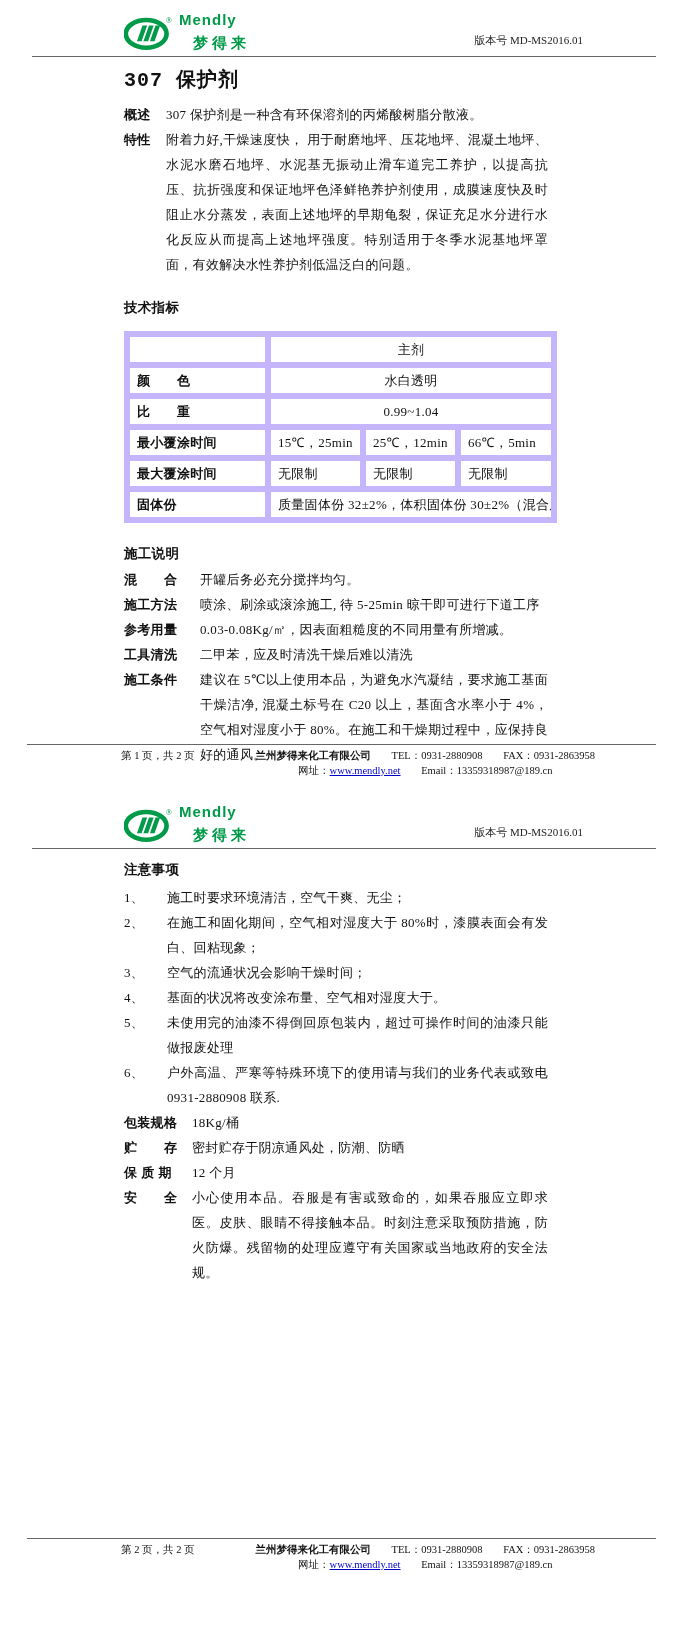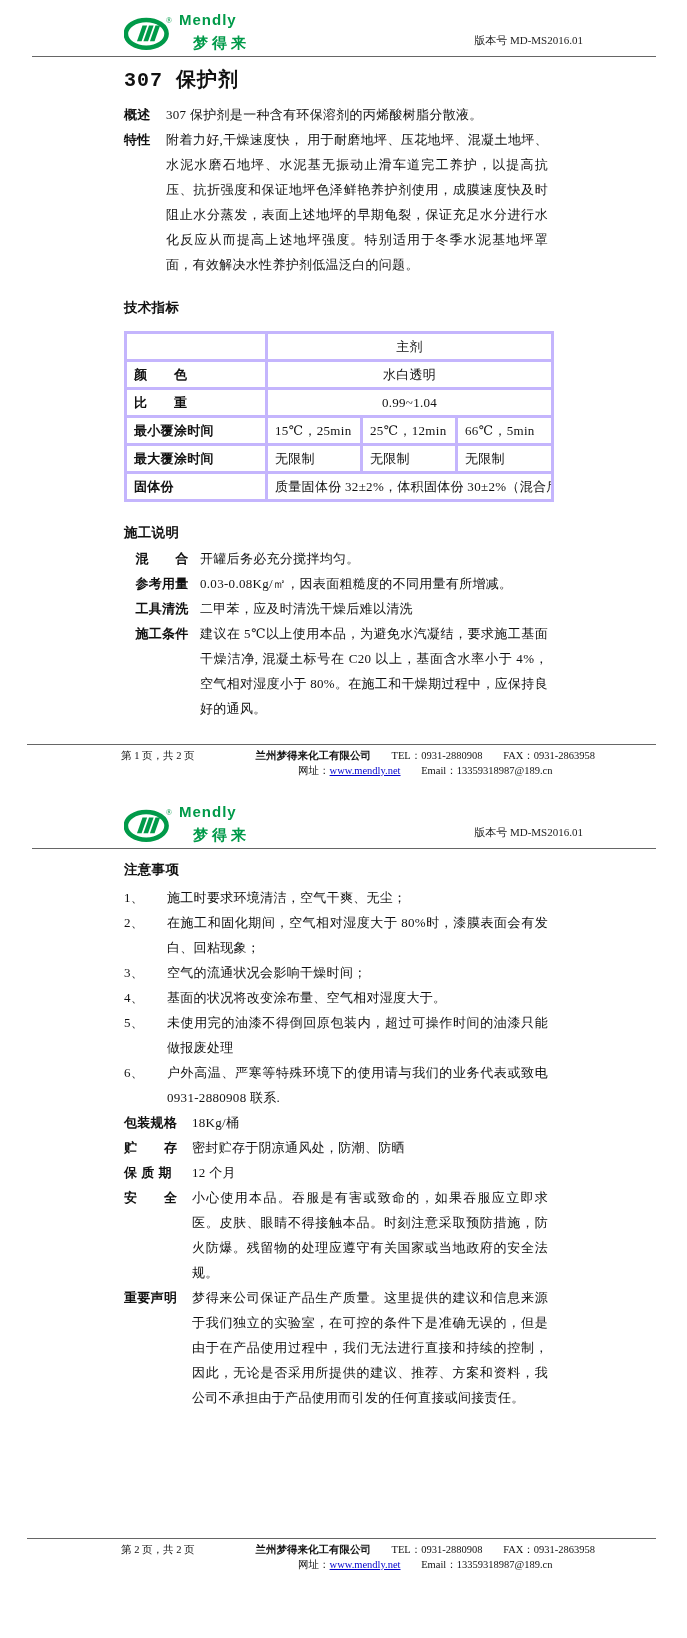--- a/index.html
+++ b/index.html
@@ -23,28 +23,28 @@
   .version{font-size:11px;color:#222;letter-spacing:0;white-space:nowrap;padding-bottom:4px;}
   .hrule{border:none;border-top:1.5px solid #666;margin:1px 31px 0 32px;height:0;}
   
   .title{margin:9px 0 0 124px;font-family:Liberation Mono, monospace;
          font-weight:bold;font-size:20px;letter-spacing:1px;}
   
   .content{margin-left:124px;width:424px;}
   .defrow{display:flex;line-height:25px;}
   .lbl{font-family:"Liberation Sans","DejaVu Sans",sans-serif;font-weight:bold;flex-shrink:0;}
   .lbl-s{flex-basis:42px;}
-  .lbl-m{flex-basis:76px;text-align:center;}
+  .lbl-m{flex-basis:76px;}
   .lbl-p2{flex-basis:68px;}
   .val{flex:1;text-align:justify;}
   .sechead{margin:22px 0 0 124px;font-family:"Liberation Sans","DejaVu Sans",sans-serif;
            font-weight:bold;font-size:13.5px;}
   
   table.spec{border-collapse:collapse;table-layout:fixed;margin:14px 0 0 124px;width:427px;}
-  table.spec td{border:3px solid #c4b5fd;height:25px;padding:0 7px;overflow:hidden;white-space:nowrap;}
+  table.spec td{border:6px solid #c4b5fd;height:25px;padding:0 7px;overflow:hidden;white-space:nowrap;font-family:Liberation Serif, serif;}
   td.tlabel{font-family:"Liberation Sans","DejaVu Sans",sans-serif;font-weight:bold;}
   td.tcenter{text-align:center;}
   
   .notice{display:flex;line-height:25px;}
   .num{flex:0 0 43px;}
   .ntext{flex:1;text-align:justify;}
   
   .pfooter{position:absolute;left:27px;right:31px;}
   #page1 .pfooter{top:744px;}
   #page2 .pfooter{top:738px;}
@@ -137,20 +137,24 @@
     </table>
 
   <div class="sechead">施工说明</div>
 
   <div class="content" style="margin-top:4px;">
     <div class="defrow">
       <div class="lbl lbl-m">混　　合</div>
       <div class="val">开罐后务必充分搅拌均匀。</div>
     </div>
     <div class="defrow">
+      <div class="lbl lbl-m">施工方法</div>
+      <div class="val">喷涂、刷涂或滚涂施工, 待 5-25min 晾干即可进行下道工序</div>
+    </div>
+    <div class="defrow">
       <div class="lbl lbl-m">参考用量</div>
       <div class="val">0.03-0.08Kg/㎡，因表面粗糙度的不同用量有所增减。</div>
     </div>
     <div class="defrow">
       <div class="lbl lbl-m">工具清洗</div>
       <div class="val">二甲苯，应及时清洗干燥后难以清洗</div>
     </div>
     <div class="defrow">
       <div class="lbl lbl-m">施工条件</div>
       <div class="val">建议在 5℃以上使用本品，为避免水汽凝结，要求施工基面干燥洁净, 混凝土标号在 C20 以上，基面含水率小于 4%，空气相对湿度小于 80%。在施工和干燥期过程中，应保持良好的通风。</div>
@@ -233,24 +237,20 @@
       <div class="val">密封贮存于阴凉通风处，防潮、防晒</div>
     </div>
     <div class="defrow">
       <div class="lbl lbl-p2">保 质 期</div>
       <div class="val">12 个月</div>
     </div>
     <div class="defrow">
       <div class="lbl lbl-p2">安　　全</div>
       <div class="val">小心使用本品。吞服是有害或致命的，如果吞服应立即求医。皮肤、眼睛不得接触本品。时刻注意采取预防措施，防火防爆。残留物的处理应遵守有关国家或当地政府的安全法规。</div>
     </div>
-    <div class="defrow">
-      <div class="lbl lbl-p2">重要声明</div>
-      <div class="val">梦得来公司保证产品生产质量。这里提供的建议和信息来源于我们独立的实验室，在可控的条件下是准确无误的，但是由于在产品使用过程中，我们无法进行直接和持续的控制，因此，无论是否采用所提供的建议、推荐、方案和资料，我公司不承担由于产品使用而引发的任何直接或间接责任。</div>
-    </div>
   </div>
 
   <div class="pfooter">
     <hr class="frule">
     <div class="frow">
       <div class="fpage">第 2 页，共 2 页</div>
       <div class="fcenter">
         <div class="fline">
           <span class="fcompany">兰州梦得来化工有限公司</span>
           <span class="fgap">TEL：0931-2880908</span>

